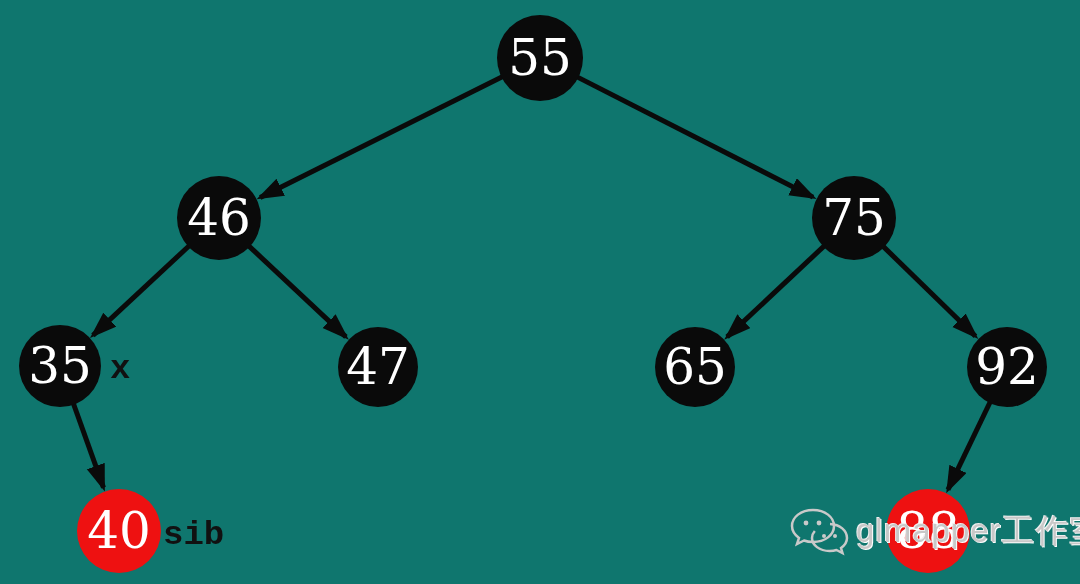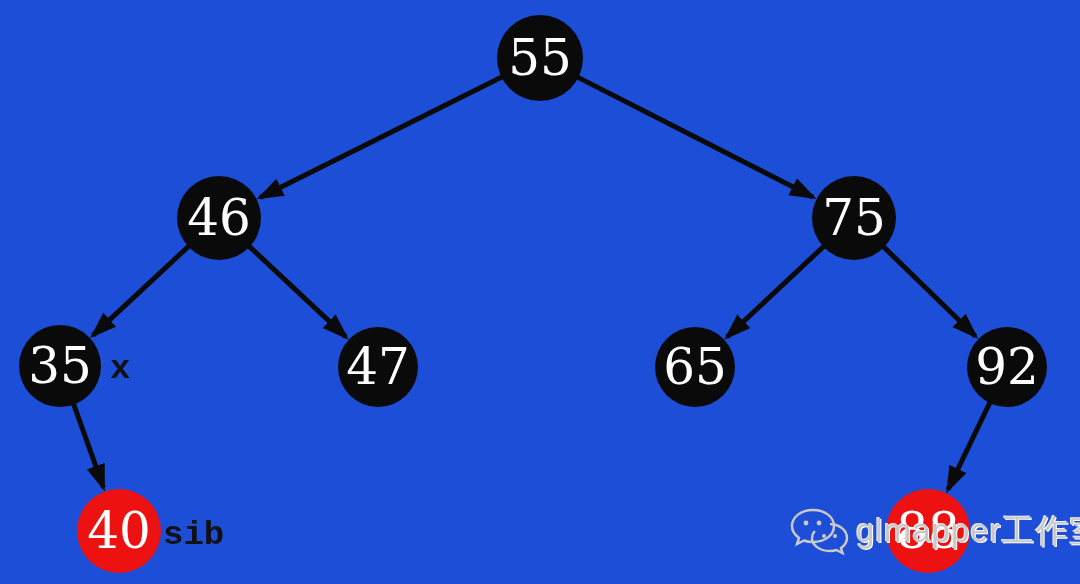--- a/index.html
+++ b/index.html
@@ -8,21 +8,21 @@
     width: 1080px;
     height: 584px;
     background: #ffffff;
     overflow: hidden;
     font-family: "Liberation Sans", sans-serif;
   }
   .stage {
     position: relative;
     width: 1080px;
     height: 584px;
-    background: #1d4ed8;
+    background: #0f766e;
   }
   svg.tree {
     position: absolute;
     left: 0;
     top: 0;
   }
   .node-circle { stroke: none; }
   .node-label {
     font-family: "DejaVu Serif", "Liberation Serif", serif;
     font-size: 50px;

